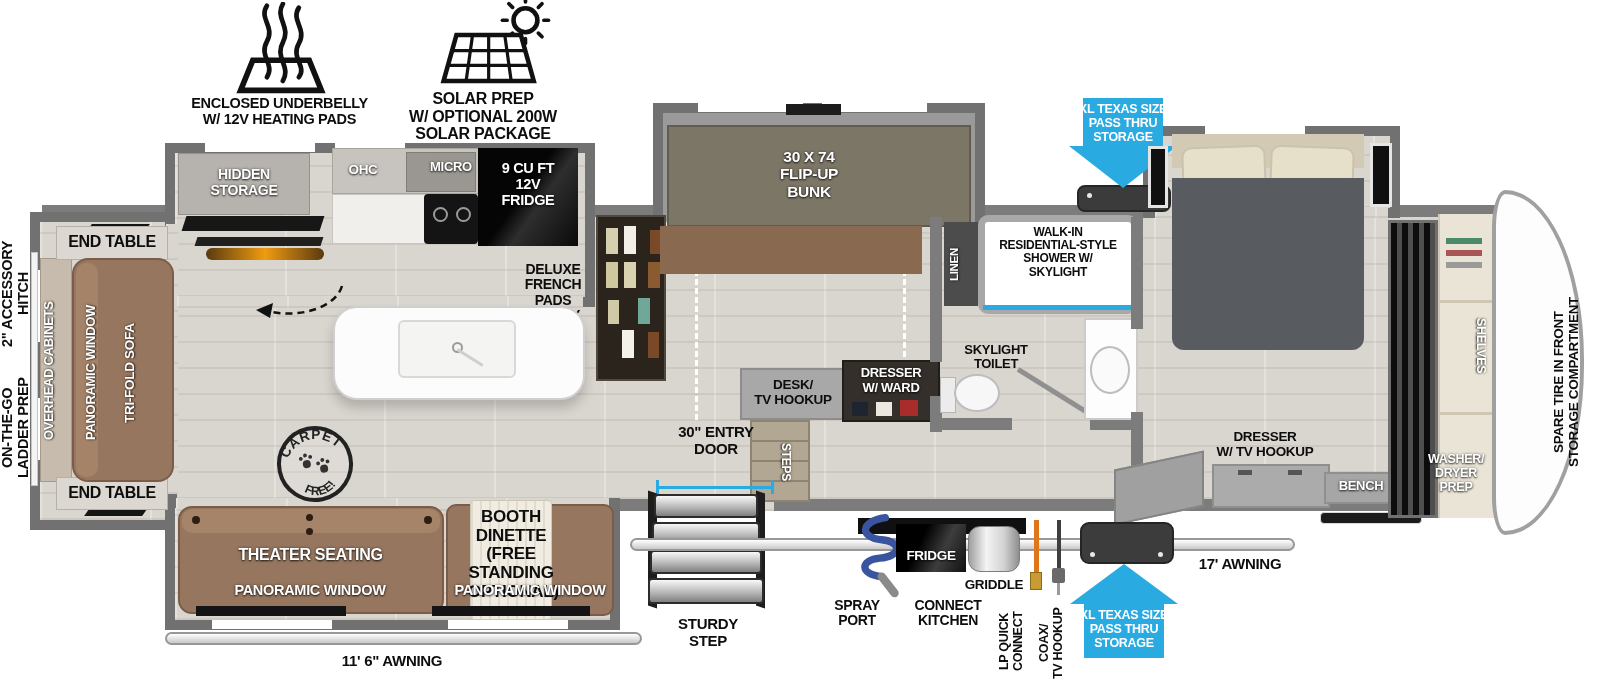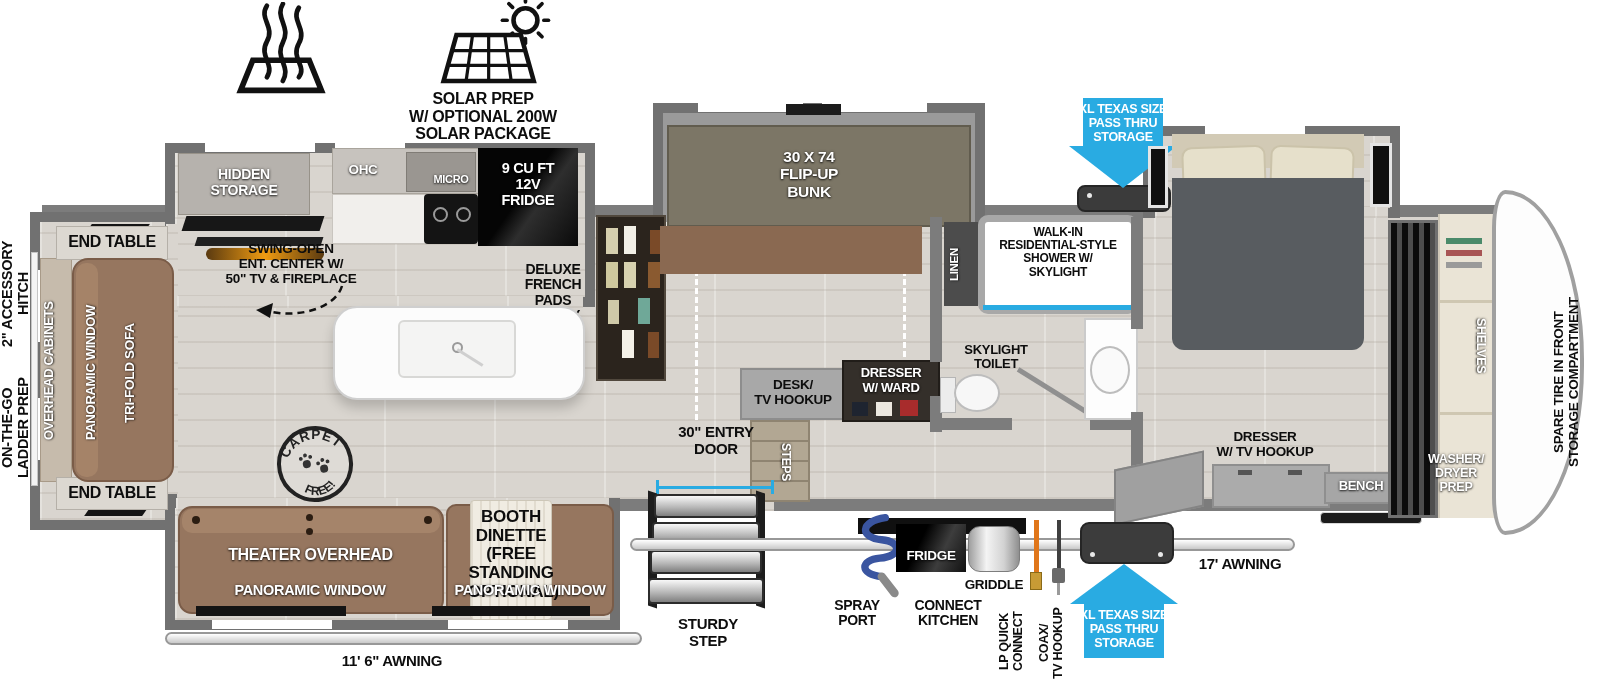--- a/index.html
+++ b/index.html
@@ -27,20 +27,22 @@
 <body>
 
 <div id="canvas">
 
   <svg class="abs" style="left:222px;top:2px;width:118px;height:94px" viewBox="0 0 120 100">
     <path d="M30,62 L90,62 L103,94 L17,94 Z" fill="none" stroke="#111" stroke-width="6"></path>
     <path d="M45,4 C36,18 54,26 45,42 C36,58 54,66 45,80" fill="none" stroke="#111" stroke-width="5" stroke-linecap="round"></path>
     <path d="M62,2 C53,17 71,26 62,43 C53,60 71,68 62,84" fill="none" stroke="#111" stroke-width="5" stroke-linecap="round"></path>
     <path d="M79,6 C70,20 88,28 79,44 C70,60 88,68 79,80" fill="none" stroke="#111" stroke-width="5" stroke-linecap="round"></path>
   </svg>
+  <div class="lbl" style="left:172px;top:96px;width:215px;font-size:14.5px">ENCLOSED UNDERBELLY
+W/ 12V HEATING PADS</div>
 
   <svg class="abs" style="left:428px;top:0;width:125px;height:92px" viewBox="0 0 130 100">
     <circle cx="103" cy="22" r="13" fill="none" stroke="#111" stroke-width="5"></circle>
     <g stroke="#111" stroke-width="4" stroke-linecap="round">
       <line x1="103" y1="2" x2="103" y2="-2"></line>
         <line x1="103" y1="42" x2="103" y2="47"></line>
       <line x1="83" y1="22" x2="78" y2="22"></line>
         <line x1="123" y1="22" x2="128" y2="22"></line>
       <line x1="89" y1="8" x2="85" y2="4"></line>
         <line x1="117" y1="36" x2="121" y2="40"></line>
@@ -99,32 +101,29 @@
   <div class="win" style="left:335px;top:143px;width:70px;height:9px"></div>
   <div class="abs" style="left:178px;top:153px;width:132px;height:62px;background:#b6b2ad;border:1px solid #979289"></div>
   <div class="lbl-w" style="left:178px;top:167px;width:132px;font-size:14px">HIDDEN
 STORAGE</div>
   <div class="abs" style="left:184px;top:216px;width:138px;height:15px;background:#171717;transform:skewX(-18deg)"></div>
   <div class="abs" style="left:196px;top:237px;width:126px;height:9px;background:#202020;transform:skewX(-18deg)"></div>
   <div class="abs" style="left:206px;top:248px;width:118px;height:12px;border-radius:6px;background:linear-gradient(90deg,#5a3a10,#ef9b12 50%,#5a3a10)"></div>
   <div class="abs" style="left:332px;top:148px;width:150px;height:46px;background:#c7c3be;border:1px solid #a9a49c"></div>
   <div class="lbl-w" style="left:334px;top:162px;width:58px;font-size:13.5px">OHC</div>
   <div class="abs" style="left:406px;top:152px;width:70px;height:40px;background:#9a9691;border:1px solid #807c76"></div>
-  <div class="lbl-w" style="left:406px;top:173px;width:90px;font-size:11px">MICRO</div>
+  <div class="lbl-w" style="left:406px;top:160px;width:90px;font-size:13px">MICRO</div>
   <div class="abs" style="left:332px;top:194px;width:148px;height:50px;background:#f1efec;border:1px solid #c9c5bf"></div>
   <div class="abs" style="left:424px;top:194px;width:54px;height:50px;background:#141414;border-radius:4px"></div>
   <div class="abs" style="left:433px;top:207px;width:15px;height:15px;border:2px solid #9a9a9a;border-radius:50%"></div>
   <div class="abs" style="left:456px;top:207px;width:15px;height:15px;border:2px solid #9a9a9a;border-radius:50%"></div>
   <div class="abs" style="left:478px;top:148px;width:100px;height:98px;background:linear-gradient(125deg,#050505 45%,#2e2e2e 60%,#0a0a0a)"></div>
   <div class="lbl-w" style="left:478px;top:160px;width:100px;font-size:14.5px">9 CU FT
 12V
 FRIDGE</div>
-  <div class="lbl" style="left:196px;top:242px;width:190px;font-size:13.5px">SWING-OPEN
-ENT. CENTER W/
-50" TV &amp; FIREPLACE</div>
   <svg class="abs" style="left:252px;top:284px;width:95px;height:40px" viewBox="0 0 95 40">
     <path d="M90,2 C84,22 52,34 20,28" fill="none" stroke="#111" stroke-width="2.5" stroke-dasharray="7 5"></path>
     <polygon points="4,26 21,19 18,34" fill="#111"></polygon>
   </svg>
 
   <div class="lbl" style="left:503px;top:262px;width:100px;font-size:14px">DELUXE
 FRENCH
 PADS
 PANTRY</div>
   <div class="abs" style="left:596px;top:215px;width:70px;height:166px;background:#2b241d;border:2px solid #51483d"></div>
@@ -257,21 +256,21 @@
   <div class="abs" style="left:1492px;top:190px;width:92px;height:345px;background:#fdfdfd;border:4px solid #a0a0a0;border-radius:14px 84px 84px 14px / 40px 180px 180px 40px"></div>
   <div class="lbl vert" style="left:1552px;top:262px;width:48px;height:240px;font-size:13.5px">SPARE TIRE IN FRONT
 STORAGE COMPARTMENT</div>
 
   <div class="abs" style="left:178px;top:506px;width:266px;height:108px;background:#96765f;border:2px solid #7a5c48;border-radius:14px"></div>
   <div class="abs" style="left:182px;top:509px;width:258px;height:24px;background:#a5846a;border-radius:10px"></div>
   <div class="dot" style="left:306px;top:514px;width:7px;height:7px;background:#2b1d12"></div>
   <div class="dot" style="left:306px;top:528px;width:7px;height:7px;background:#2b1d12"></div>
   <div class="dot" style="left:192px;top:516px;width:8px;height:8px;background:#2b1d12"></div>
   <div class="dot" style="left:424px;top:516px;width:8px;height:8px;background:#2b1d12"></div>
-  <div class="lbl-w" style="left:198px;top:546px;width:225px;font-size:16px">THEATER OVERHEAD</div>
+  <div class="lbl-w" style="left:198px;top:546px;width:225px;font-size:16px">THEATER SEATING</div>
   <div class="lbl-w" style="left:185px;top:582px;width:250px;font-size:14.5px">PANORAMIC WINDOW</div>
   <div class="abs" style="left:446px;top:504px;width:168px;height:112px;background:#96765f;border:2px solid #7a5c48;border-radius:10px"></div>
   <div class="abs" style="left:470px;top:500px;width:82px;height:120px;background:#f0ece2;border:1px solid #cdc7b8;border-radius:4px;background-image:repeating-linear-gradient(90deg,rgba(180,170,150,.25) 0 2px,rgba(0,0,0,0) 2px 9px)"></div>
   <div class="lbl" style="left:468px;top:508px;width:86px;font-size:17px">BOOTH
 DINETTE
 (FREE
 STANDING
 OPTIONAL)</div>
   <div class="lbl-w" style="left:440px;top:582px;width:180px;font-size:14.5px">PANORAMIC WINDOW</div>
   <div class="abs" style="left:196px;top:606px;width:150px;height:10px;background:#141414"></div>

